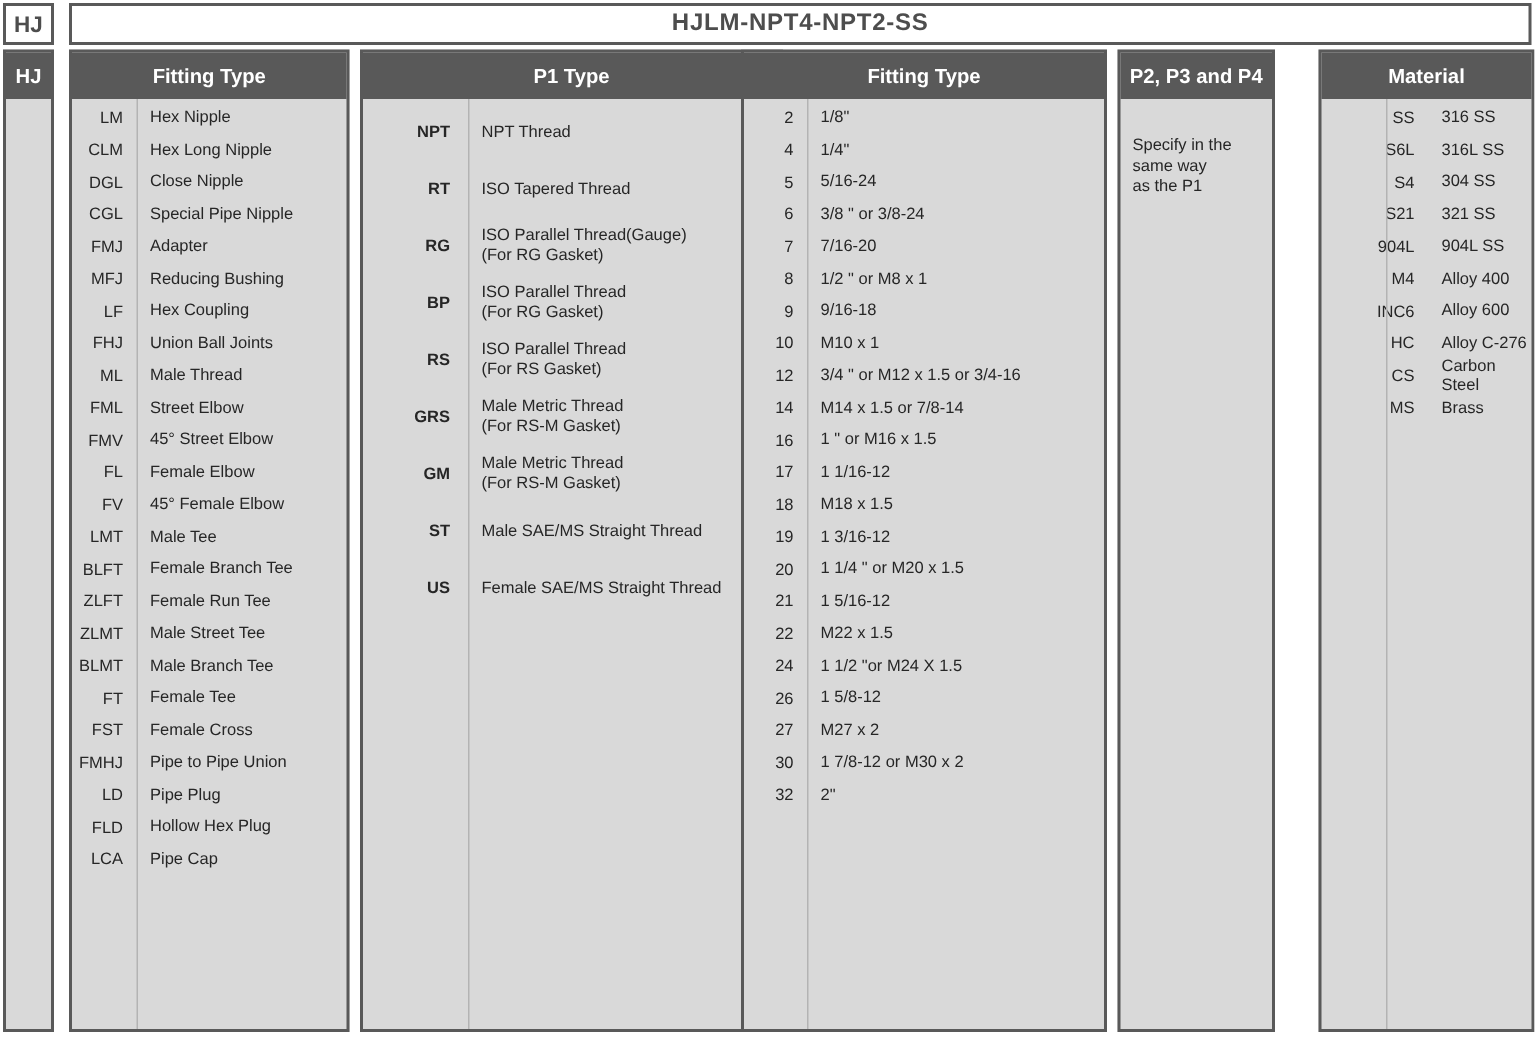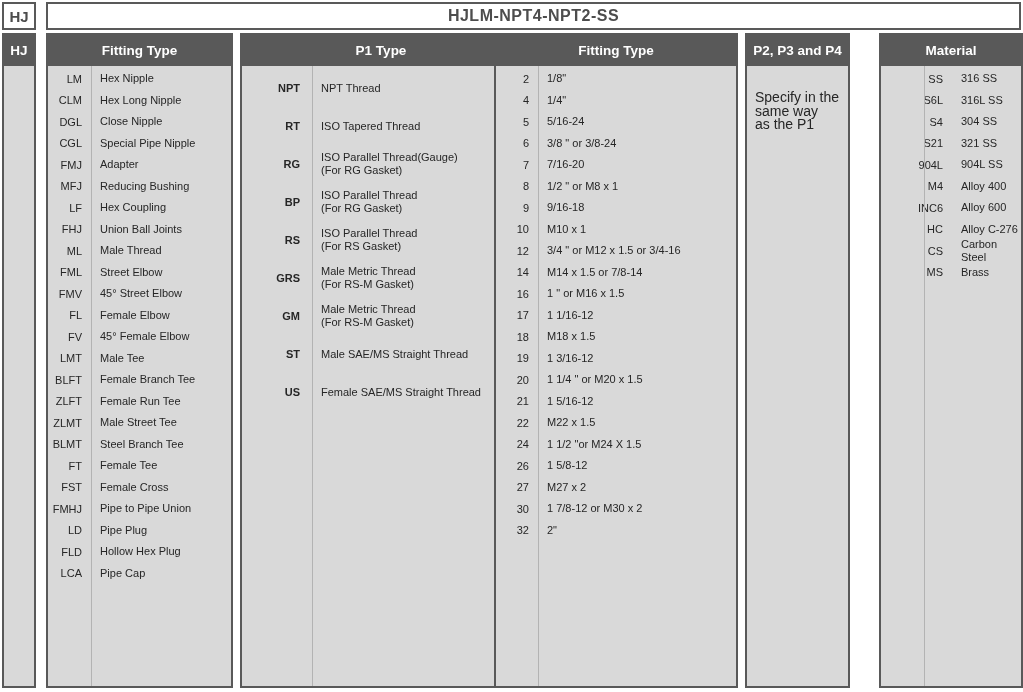--- a/index.html
+++ b/index.html
@@ -66,21 +66,21 @@
   .col-size     .row .code { width:42px; }
   .col-material .row .code { width:43px;margin-left:28px; }
   .row .desc {
     padding-left:9px; white-space:pre-line; line-height:13px;
   }
   .p1-list { padding-top:3px; }
   .p1-list .row { min-height:38px; height:auto; }
 
   .p234-note {
     padding:25px 6px 0 8px;
-    font-size:14px; line-height:13.5px;
+    font-size:11px; line-height:13.5px;
   }
 </style>
 </head>
 <body>
 
 <div class="top-box hj-box">HJ</div>
 <div class="top-box title-box">HJLM-NPT4-NPT2-SS</div>
 
 <div class="col col-hj">
   <div class="col-header">HJ</div>
@@ -173,21 +173,21 @@
           <div class="desc">Female Run Tee</div>
         </div>
 
         <div class="row">
           <div class="code">ZLMT</div>
           <div class="desc">Male Street Tee</div>
         </div>
 
         <div class="row">
           <div class="code">BLMT</div>
-          <div class="desc">Steel Branch Tee</div>
+          <div class="desc">Male Branch Tee</div>
         </div>
 
         <div class="row">
           <div class="code">FT</div>
           <div class="desc">Female Tee</div>
         </div>
 
         <div class="row">
           <div class="code">FST</div>
           <div class="desc">Female Cross</div>

